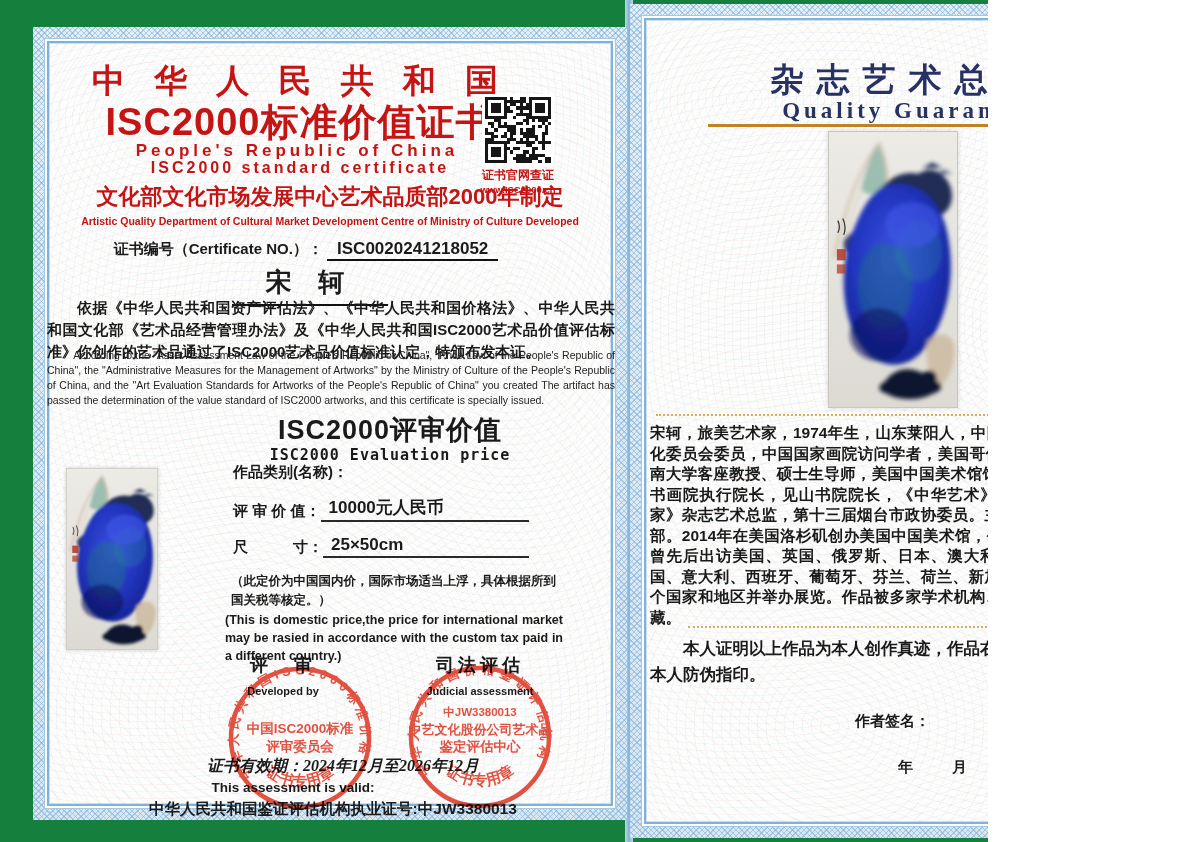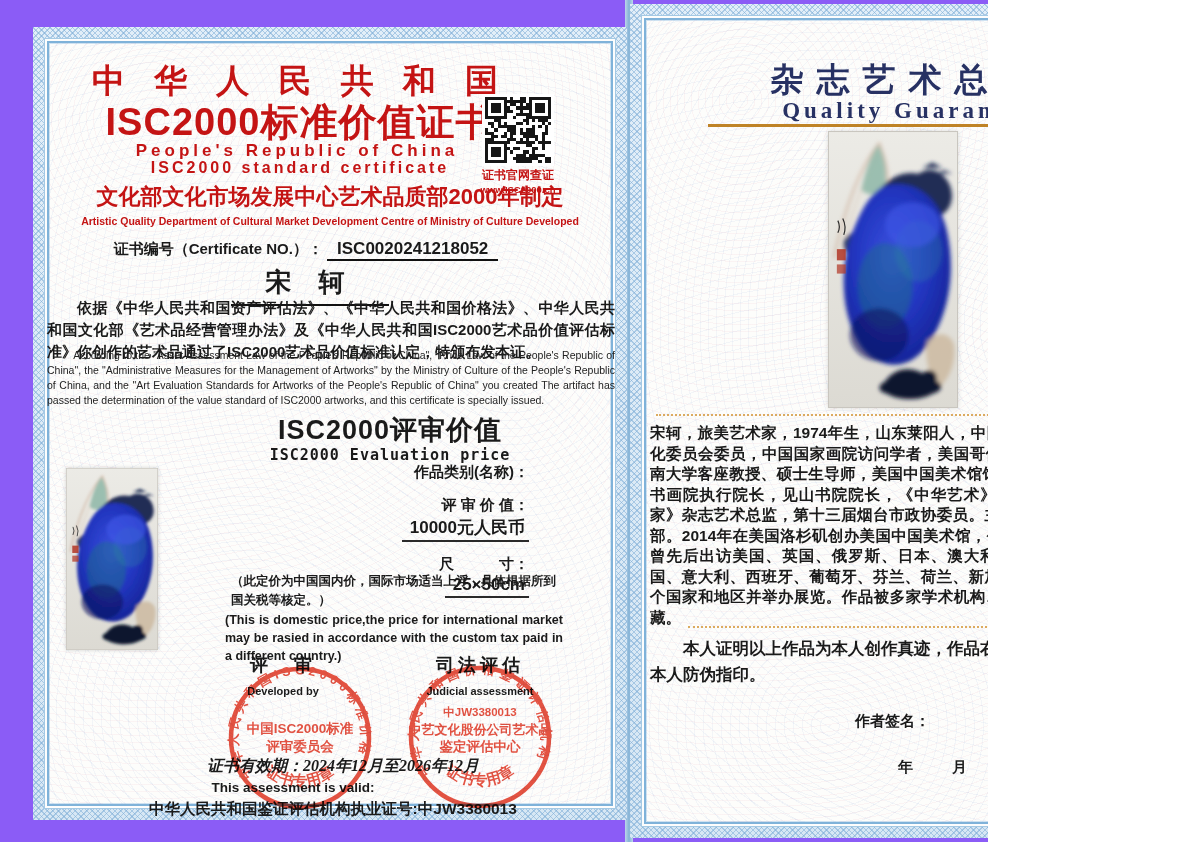--- a/index.html
+++ b/index.html
@@ -1,16 +1,16 @@
 <!DOCTYPE html>
 <html><head>
 <meta charset="utf-8">
 <style>
   html,body{margin:0;padding:0;background:#ffffff;}
-  .page{position:relative;width:988px;height:842px;background:#8b5cf6;overflow:hidden;
+  .page{position:relative;width:988px;height:842px;background:#15803d;overflow:hidden;
         font-family:"Liberation Sans",sans-serif;color:#1a1a1a;}
   
   .cert{position:absolute;
         background:
           repeating-linear-gradient(45deg, rgba(124,172,214,.55) 0 1px, rgba(255,255,255,0) 1px 4px),
           repeating-linear-gradient(-45deg, rgba(124,172,214,.55) 0 1px, rgba(255,255,255,0) 1px 4px),
           linear-gradient(#e2eef8,#d7e7f4);}
   .frame{position:absolute;inset:14px;background:#fdfdfb;border:2px solid #7fb2d9;
          box-shadow:0 0 0 2px #fdfdfd, 0 0 0 3px #a4c9e4, inset 0 0 0 1px #cfe2f1;}
   .frame::before{content:"";position:absolute;inset:0;pointer-events:none;
@@ -30,33 +30,33 @@
   .qrbox{left:442px;top:70px;width:86px;text-align:center;}
   .qr{display:grid;grid-template-columns:repeat(21,1fr);grid-template-rows:repeat(21,1fr);
       width:66px;height:66px;margin:0 auto;background:#fff;outline:3px solid #fff;}
   .qr .q{background:#161616;}
   .qr-c1{font-size:12px;font-weight:800;margin-top:4px;}
   .qr-c2{font-size:9.5px;font-weight:700;}
   .l-dept{left:10px;right:10px;top:155px;text-align:center;font-size:22px;font-weight:900;}
   .l-dept-en{left:6px;right:6px;top:188px;text-align:center;font-size:10.5px;font-weight:800;}
   .l-certno{left:0;right:48px;top:212px;text-align:center;font-size:15px;font-weight:700;}
   .l-certno b{font-size:17px;font-weight:800;border-bottom:2px solid #111;padding:0 10px 1px;}
-  .l-name{left:0;right:40px;top:238px;text-align:center;}
+  .l-name{left:0;right:40px;top:238px;text-align:center;font-family:Liberation Serif, serif;}
   .l-name span{display:inline-block;font-size:26px;font-weight:800;letter-spacing:10px;
                border-bottom:2px solid #111;padding:0 34px 4px;}
   .l-body{left:14px;right:12px;top:270px;font-size:15px;font-weight:600;line-height:22px;
           text-indent:2em;text-align:justify;}
   .l-body-en{left:14px;right:12px;top:321px;font-size:10.5px;font-weight:500;line-height:15px;
           text-indent:2.5em;text-align:justify;color:#222;}
   .l-eval{left:150px;right:30px;top:385px;text-align:center;font-size:27px;font-weight:800;letter-spacing:1px;}
   .l-eval-en{left:150px;right:30px;top:419px;text-align:center;font-size:15px;font-weight:600;
           font-family:"DejaVu Sans Mono",monospace;letter-spacing:1px;}
   .art-s{left:33px;top:441px;width:92px;height:182px;box-shadow:0 0 4px rgba(0,0,0,.18);}
   .fields{left:200px;top:436px;width:296px;}
-  .frow{display:flex;align-items:flex-end;margin-bottom:13px;flex-direction:column;}
+  .frow{display:flex;align-items:flex-end;margin-bottom:13px;}
   .flabel{white-space:nowrap;font-size:15px;font-weight:700;padding-bottom:1px;}
   .fvalue{flex:1;border-bottom:2px solid #2a2a2a;font-size:17px;font-weight:800;padding:0 4px 1px 8px;}
   .l-note{left:198px;top:545px;width:332px;font-size:12.5px;font-weight:800;line-height:1.5;}
   .l-note-en{left:192px;top:584px;width:338px;font-size:12.5px;font-weight:600;line-height:1.45;text-align:justify;}
   .col-label{font-size:18px;font-weight:800;letter-spacing:4px;text-align:center;}
   .col-sub{font-size:11px;font-weight:600;text-align:center;}
   .stamp{position:absolute;width:150px;height:150px;mix-blend-mode:multiply;opacity:.95;}
   .l-valid{left:110px;right:84px;top:729px;text-align:center;font-size:16px;font-weight:800;
            font-style:italic;font-family:"Liberation Serif",serif;}
   .l-valid-en{left:70px;top:753px;width:380px;text-align:center;font-size:13.5px;font-weight:800;}

